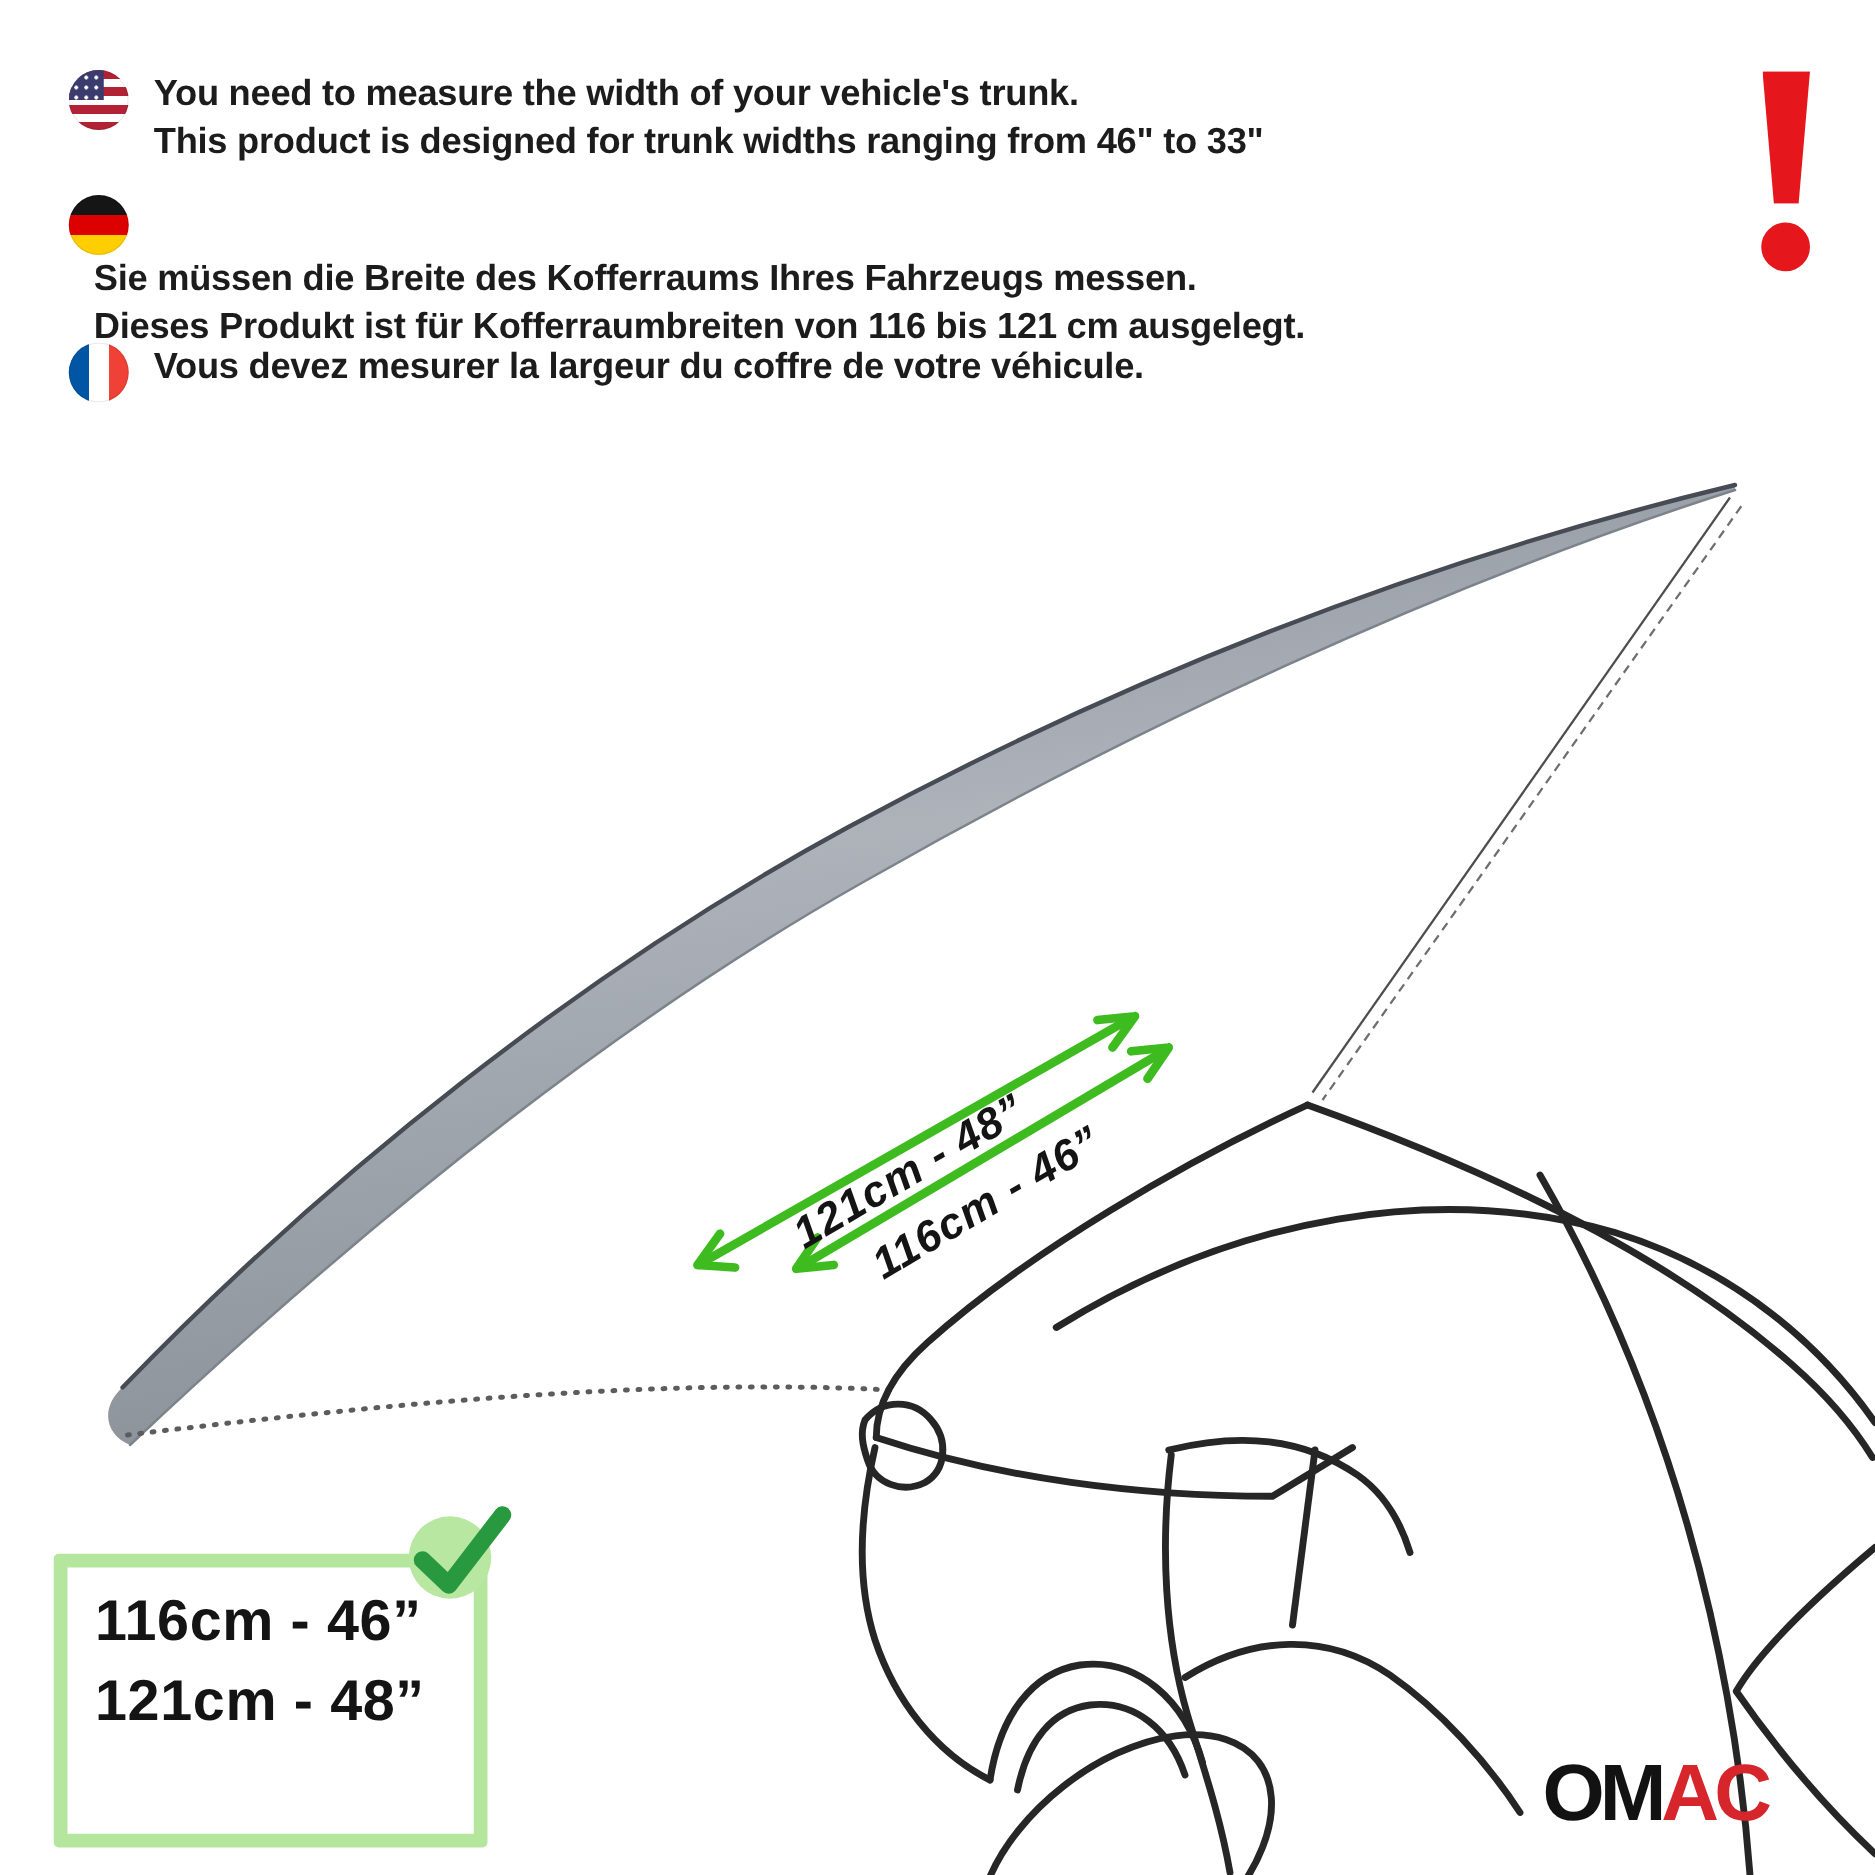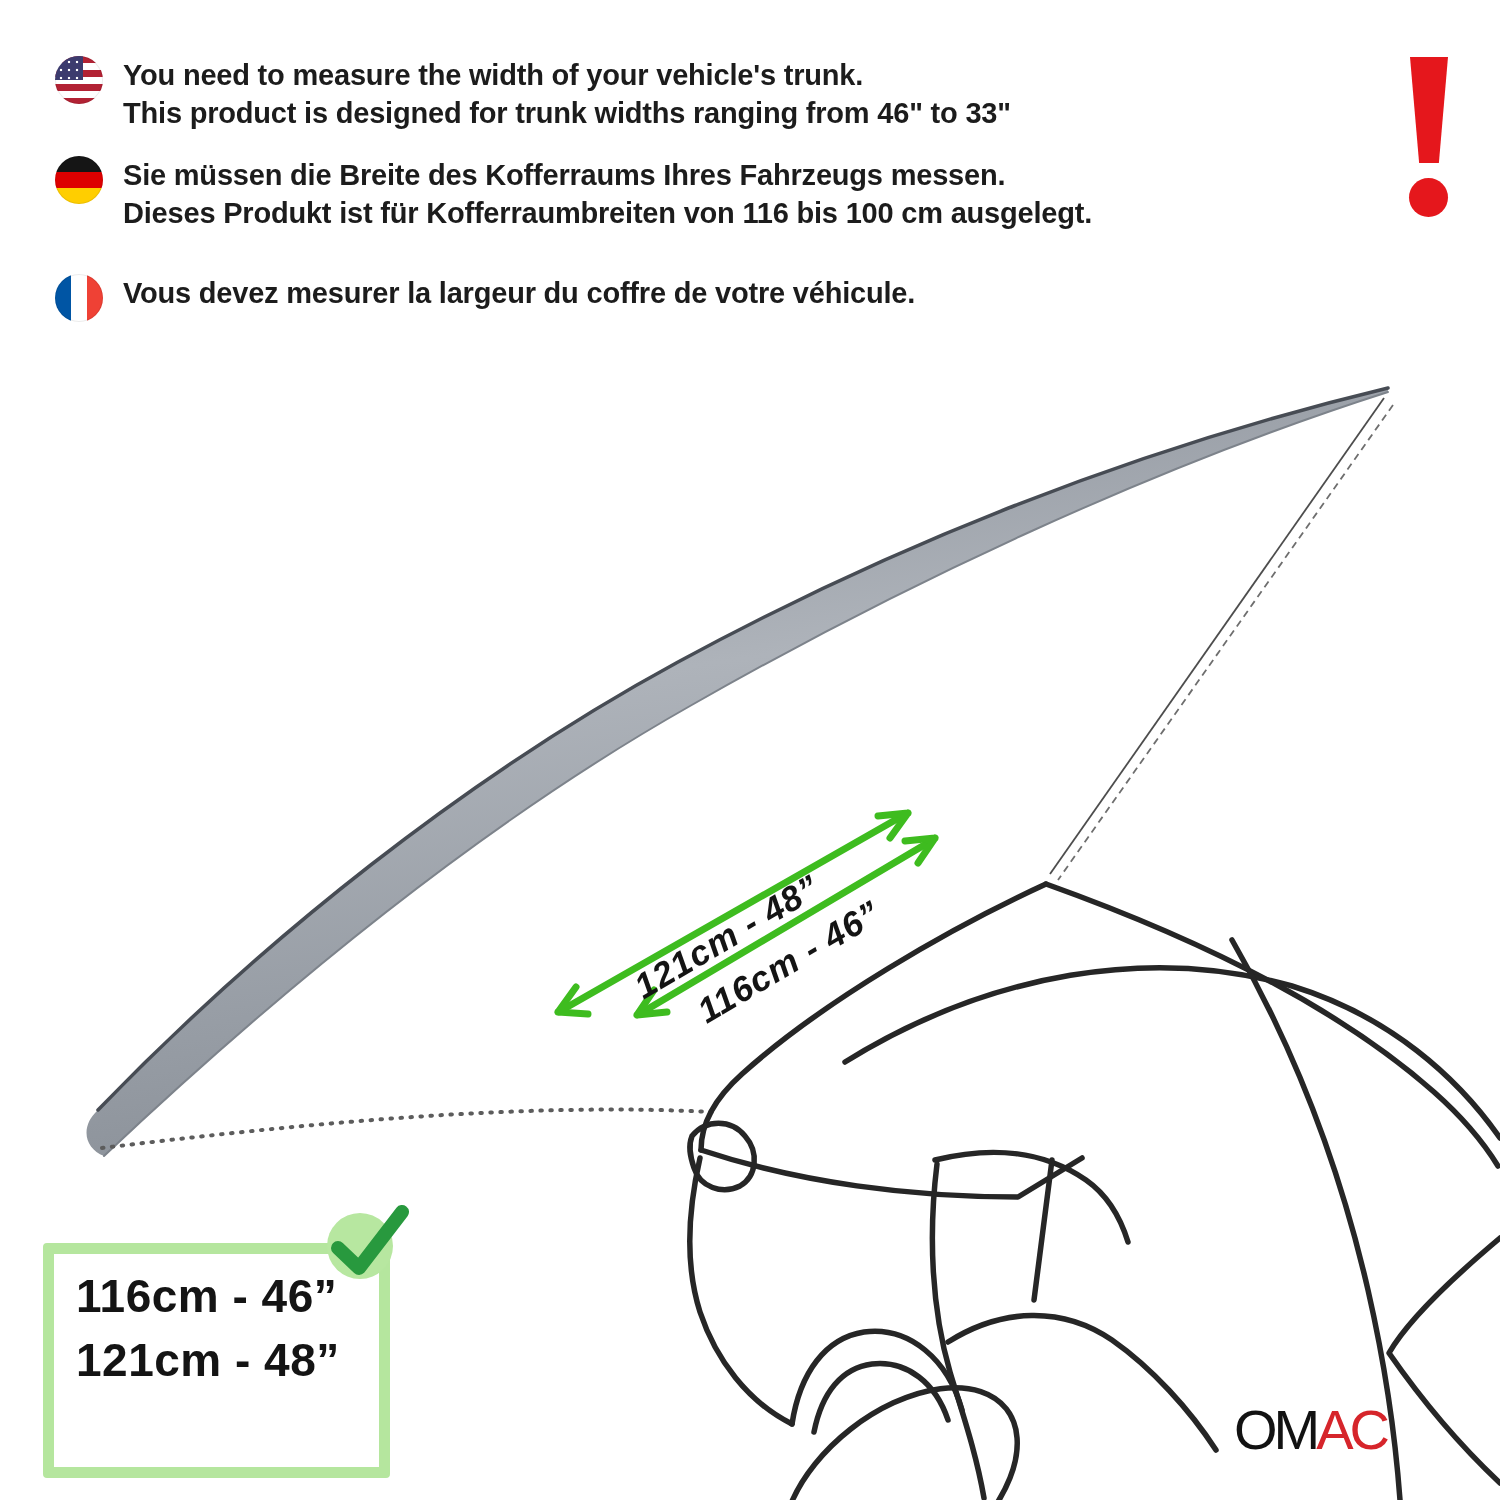--- a/index.html
+++ b/index.html
@@ -22,21 +22,21 @@
             -webkit-clip-path:polygon(0 0,100% 0,76% 100%,24% 100%);clip-path:polygon(0 0,100% 0,76% 100%,24% 100%);}
   .excl-dot{position:absolute;left:1409px;top:178px;width:39px;height:39px;border-radius:50%;background:#e5171c;}
   
   #figure{position:absolute;left:0;top:0;width:1500px;height:1500px;}
   
   .size-box{position:absolute;left:43px;top:1243px;width:303px;height:203px;background:#ffffff;
             border:11px solid #b5e69e;border-radius:4px;padding:10px 0 0 22px;box-sizing:content-box;}
   .size-line{font-size:46px;line-height:64px;font-weight:800;color:#141414;letter-spacing:.5px;white-space:nowrap;}
   .check-badge{position:absolute;left:310px;top:1190px;width:112px;height:112px;}
   
-  .brand{position:absolute;left:1234px;top:1402px;font-size:56px;font-weight:400;letter-spacing:-4px;line-height:1;white-space:nowrap;}
+  .brand{position:absolute;left:1234px;top:1402px;font-size:64px;font-weight:700;letter-spacing:-4px;line-height:1;white-space:nowrap;}
   .brand .b-black{color:#121212;}
   .brand .b-red{color:#d6252b;}
   
   .arrow-label{font-family:"Liberation Sans","DejaVu Sans",sans-serif;font-size:35px;font-weight:700;font-style:italic;
                fill:#141414;letter-spacing:1px;}
 </style>
 </head>
 <body>
 
 <div id="stage">
@@ -116,25 +116,25 @@
   </svg>
 
   <div class="info-row" style="top:56px;justify-content:center;">
     <div class="flag flag-us"></div>
     <div class="info-text">
       <div>You need to measure the width of your vehicle's trunk.</div>
       <div>This product is designed for trunk widths ranging from 46" to 33"</div>
     </div>
   </div>
 
-  <div class="info-row" style="top:156px;">
+  <div class="info-row" style="top:156px;flex-direction:column;">
     <div class="flag flag-de"></div>
     <div class="info-text">
       <div>Sie müssen die Breite des Kofferraums Ihres Fahrzeugs messen.</div>
-      <div>Dieses Produkt ist für Kofferraumbreiten von 116 bis 100 cm ausgelegt.</div>
+      <div>Dieses Produkt ist für Kofferraumbreiten von 116 bis 121 cm ausgelegt.</div>
     </div>
   </div>
 
   <div class="info-row" style="top:274px;">
     <div class="flag flag-fr"></div>
     <div class="info-text">
       <div>Vous devez mesurer la largeur du coffre de votre véhicule.</div>
     </div>
   </div>
 

